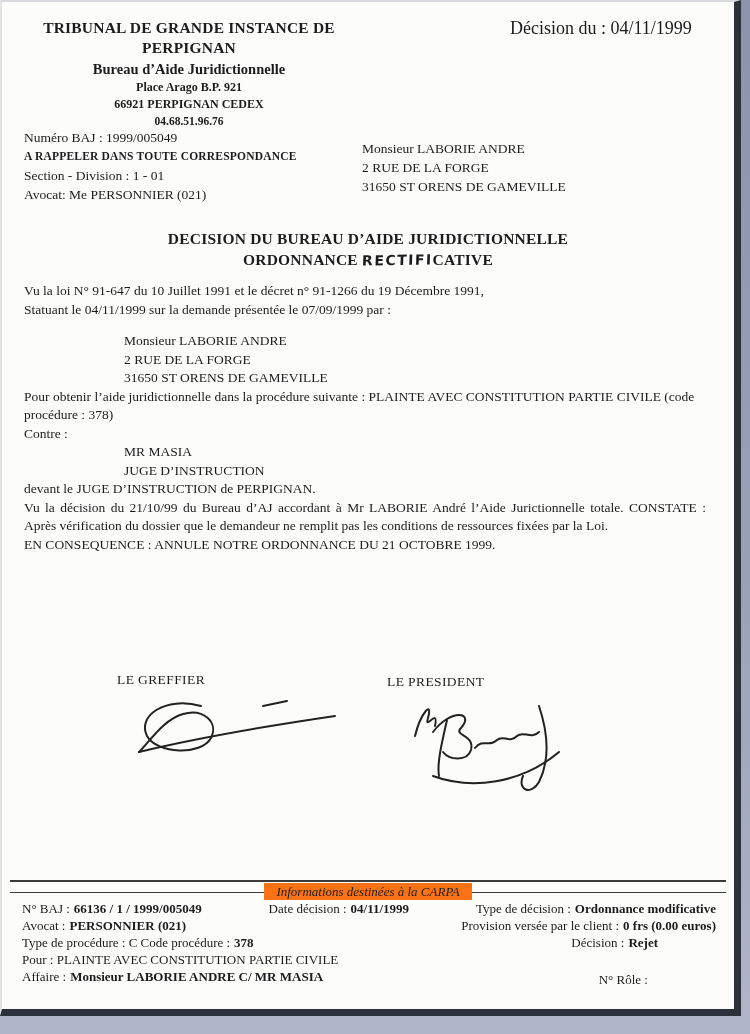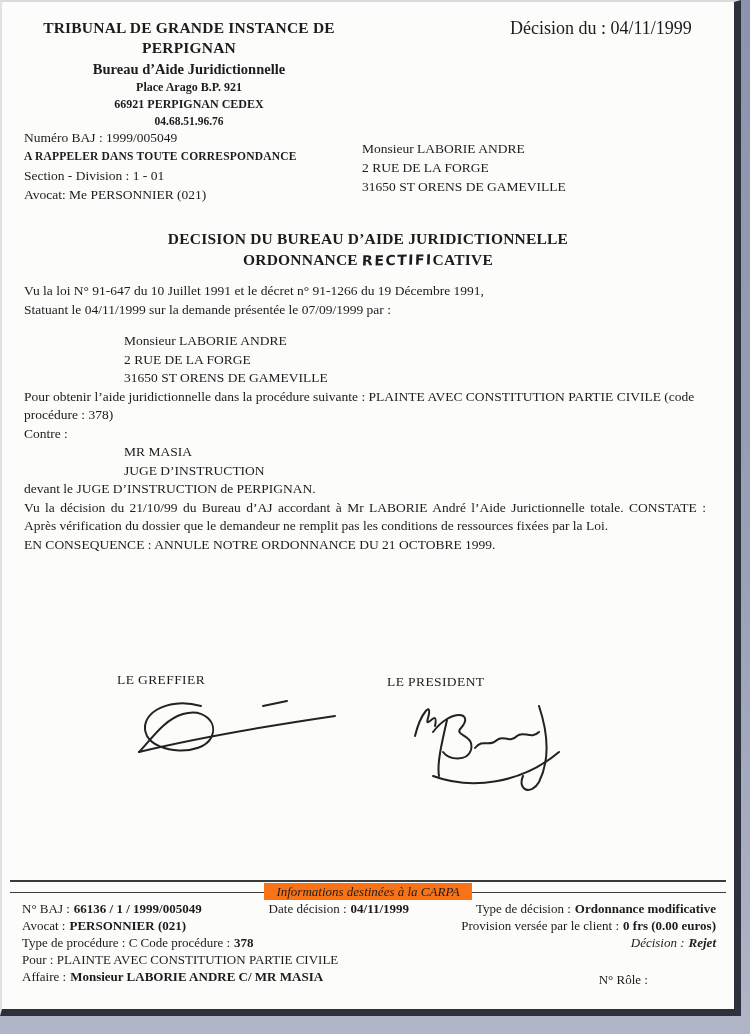--- a/index.html
+++ b/index.html
@@ -67,21 +67,21 @@
   .footer-title-row{position:relative;text-align:center;height:17px;margin-top:1px;}
   .footer-title-row::before{
     content:"";position:absolute;left:0;right:0;top:9px;border-top:1.5px solid #3b3b3b;
   }
   .footer-title{
     position:relative;display:inline-block;background:#f97316;padding:0 12px;
     font-style:italic;font-weight:normal;font-size:13px;
   }
   .frow{display:flex;justify-content:space-between;padding:0 10px 0 12px;}
   .frow .v{font-weight:bold;margin-left:4px;}
-  .r-off-60{font-style:italic;}
+  .r-off-60{margin-right:58px;}
   .r-off-70{margin-right:68px;margin-top:3px;}
 </style>
 </head>
 <body>
 
 <div class="scan">
   <div class="page">
 
     <div class="abs court-header">
       <div class="court-name">

